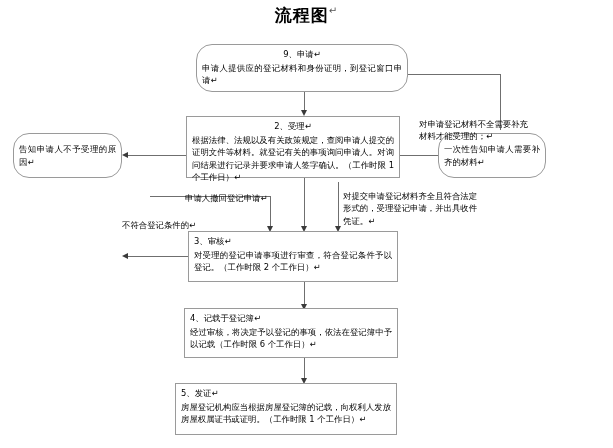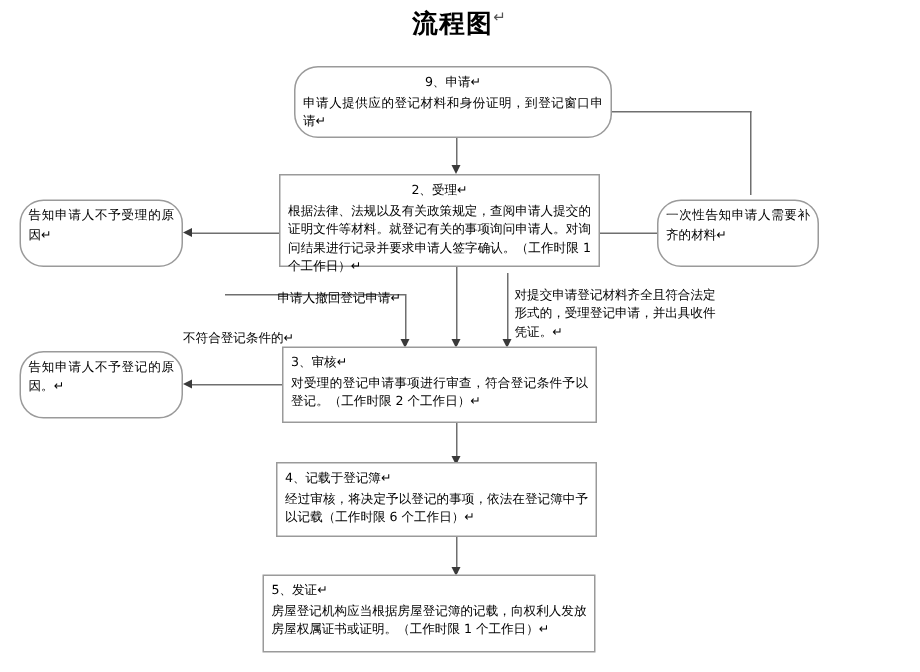--- a/index.html
+++ b/index.html
@@ -29,21 +29,21 @@
     padding:3px 5px 3px 5px;
   }
   .node.rounded{border-radius:16px;}
   .node .head{
     display:block;
     text-align:center;
     margin-bottom:1px;
   }
   .node .head.left{text-align:left;}
   .node .body{display:block;text-align:justify;}
-  .node.center-txt{display:flex;flex-direction:column;}
+  .node.center-txt{display:flex;flex-direction:column;justify-content:center;}
 
   .label{
     position:absolute;
     font-size:8.4px;
     line-height:12.4px;
     color:#000;
     white-space:pre-line;
   }
 
   .line{position:absolute;background:#6f6f6f;}
@@ -117,29 +117,28 @@
 
   <div class="node" style="left:175px;top:383px;width:222px;height:52px;">
     <span class="head left">5、发证↵</span>
     <span class="body">房屋登记机构应当根据房屋登记簿的记载，向权利人发放房屋权属证书或证明。（工作时限 1 个工作日）↵</span>
   </div>
 
   <div class="node rounded center-txt" style="left:13px;top:133px;width:109px;height:45px;">
     <span class="body">告知申请人不予受理的原因↵</span>
   </div>
 
-  <div class="node rounded center-txt" style="left:13px;top:234px;width:109px;height:45px;">
-    <span class="body">告知申请人不予登记的原因。↵</span>
-  </div>
 
   <div class="node rounded center-txt" style="left:438px;top:133px;width:108px;height:45px;">
     <span class="body">一次性告知申请人需要补齐的材料↵</span>
   </div>
 
 
+  <div class="label" style="left:419px;top:118px;width:120px;">对申请登记材料不全需要补充
+材料才能受理的；↵</div>
 
   <div class="label" style="left:185px;top:192px;width:110px;">申请人撤回登记申请↵</div>
 
   <div class="label" style="left:343px;top:190px;width:150px;">对提交申请登记材料齐全且符合法定
 形式的，受理登记申请，并出具收件
 凭证。↵</div>
 
   <div class="label" style="left:122px;top:219px;width:110px;">不符合登记条件的↵</div>
 
 </div>

